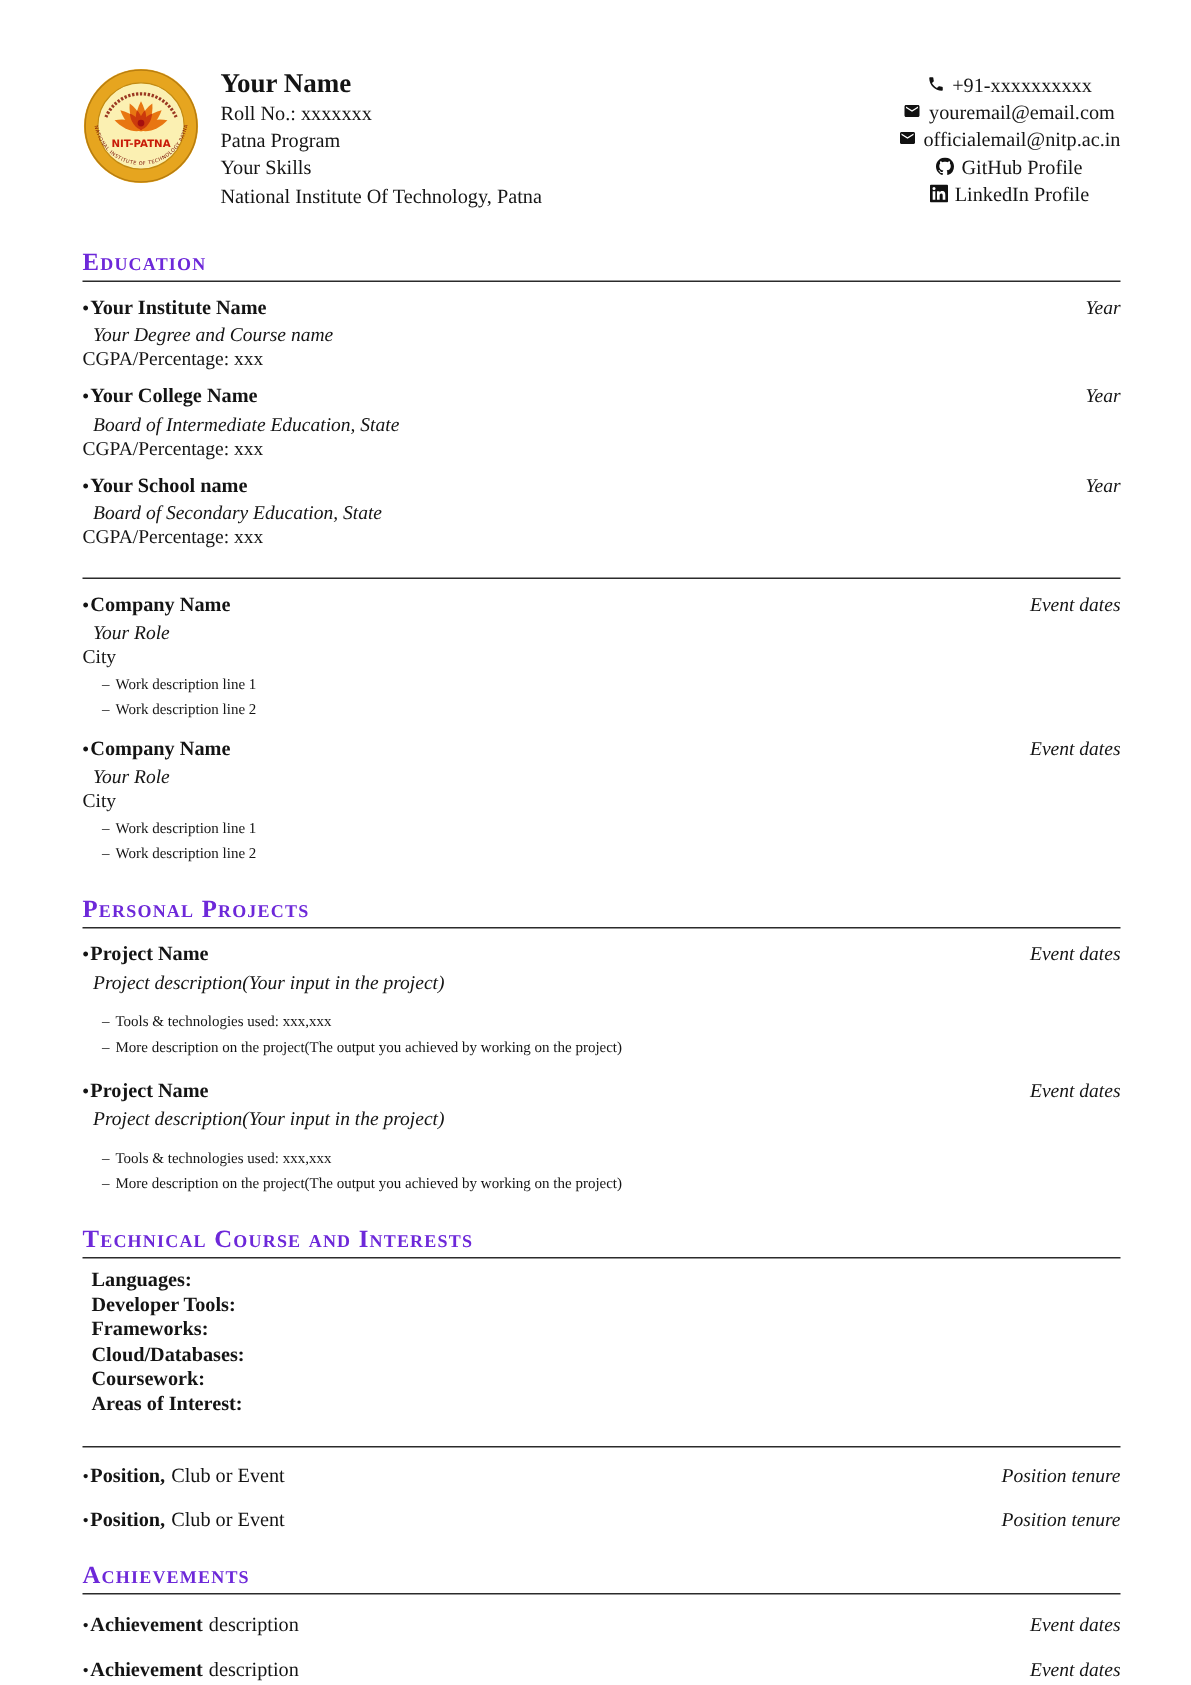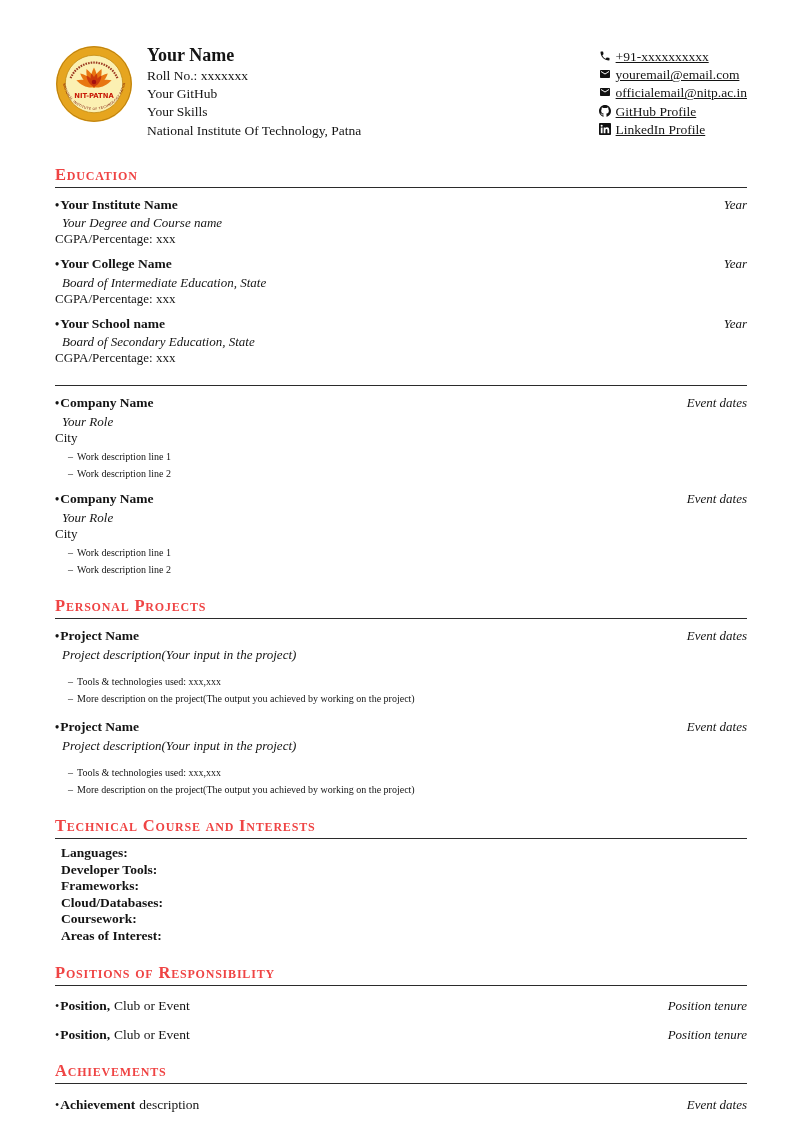--- a/index.html
+++ b/index.html
@@ -12,35 +12,35 @@
     overflow:hidden;
   }
   .page { width:794px; height:1123px; padding:44px 47px 0 55px; }
 
   
   .header { display:flex; align-items:flex-start; }
   .logo { width:78px; height:78px; flex:0 0 auto; margin-right:14px; margin-top:1px; }
   .id-block { flex:1 1 auto; padding-top:1px; }
   .name { font-size:18px; font-weight:bold; line-height:20px; margin-bottom:2px; }
   .id-line { font-size:13.5px; line-height:18.2px; }
-  .contact-block { flex:0 0 auto; text-align:left; padding-top:4px;text-decoration:underline; }
+  .contact-block { flex:0 0 auto; text-align:center; padding-top:4px; }
   .contact-row { font-size:13.5px; line-height:18.2px; white-space:nowrap; }
   .cicon { display:inline-block; width:12px; height:12px; vertical-align:-1px; margin-right:5px; }
   .cicon svg { width:12px; height:12px; display:block; }
 
   
   section { margin-top:19px; }
   section.first { margin-top:26px; }
   .sec-title {
     font-variant:small-caps;
     font-weight:600;
     font-size:16.5px;
     letter-spacing:.8px;
     line-height:18px;
-    color:#ef4444;
+    color:#6d28d9;
   }
   .rule { border-top:1.5px solid #2b2b2b; margin-top:3px; }
 
   .row { display:flex; justify-content:space-between; align-items:baseline; }
   .head-row { margin-top:9px; }
   .l-main { font-size:13.5px; font-weight:bold; }
   .l-plain { font-size:13.5px; font-weight:normal; }
   .r-italic { font-style:italic; font-size:13px; }
   .r-plain { font-size:13px; text-align:right; }
   .sub-row { margin-top:2.5px;flex-direction:column; }
@@ -93,21 +93,21 @@
         <path id="arcBot" d="M 8 38 A 32.2 32.2 0 0 0 72 38" fill="none"></path>
         <text font-size="3.4" fill="#7a1105" letter-spacing="0.35" font-family="DejaVu Sans, sans-serif">
           <textPath href="#arcBot" startOffset="2%">NATIONAL INSTITUTE OF TECHNOLOGY PATNA</textPath>
         </text>
       </svg>
     </div>
 
     <div class="id-block">
       <div class="name">Your Name</div>
       <div class="id-line">Roll No.: xxxxxxx</div>
-      <div class="id-line">Your GitHub</div>
+      <div class="id-line">Patna Program</div>
       <div class="id-line">Your Skills</div>
       <div class="id-line">National Institute Of Technology, Patna</div>
     </div>
 
     <div class="contact-block">
       <div class="contact-row">
         <span class="cicon">
           <svg viewBox="0 0 24 24">
               <path fill="#111" d="M6.62 10.79c1.44 2.83 3.76 5.14 6.59 6.59l2.2-2.21c.27-.27.67-.36 1.02-.24 1.12.37 2.33.57 3.57.57.55 0 1 .45 1 1V20c0 .55-.45 1-1 1-9.39 0-17-7.61-17-17 0-.55.45-1 1-1h3.5c.55 0 1 .45 1 1 0 1.25.2 2.45.57 3.57.11.35.03.74-.25 1.02l-2.2 2.2z"></path>
             </svg>
@@ -250,21 +250,20 @@
       <div class="skill-line">Languages:</div>
       <div class="skill-line">Developer Tools:</div>
       <div class="skill-line">Frameworks:</div>
       <div class="skill-line">Cloud/Databases:</div>
       <div class="skill-line">Coursework:</div>
       <div class="skill-line">Areas of Interest:</div>
     </div>
   </section>
 
   <section>
-    <div class="sec-title">Positions of Responsibility</div>
     <div class="rule"></div>
 
     <div class="row pos-row">
       <div><span class="bullet">•</span><span class="l-main">Position,</span> <span class="l-plain">Club or Event</span></div>
       <div class="r-italic">Position tenure</div>
     </div>
     <div class="row pos-row">
       <div><span class="bullet">•</span><span class="l-main">Position,</span> <span class="l-plain">Club or Event</span></div>
       <div class="r-italic">Position tenure</div>
     </div>

